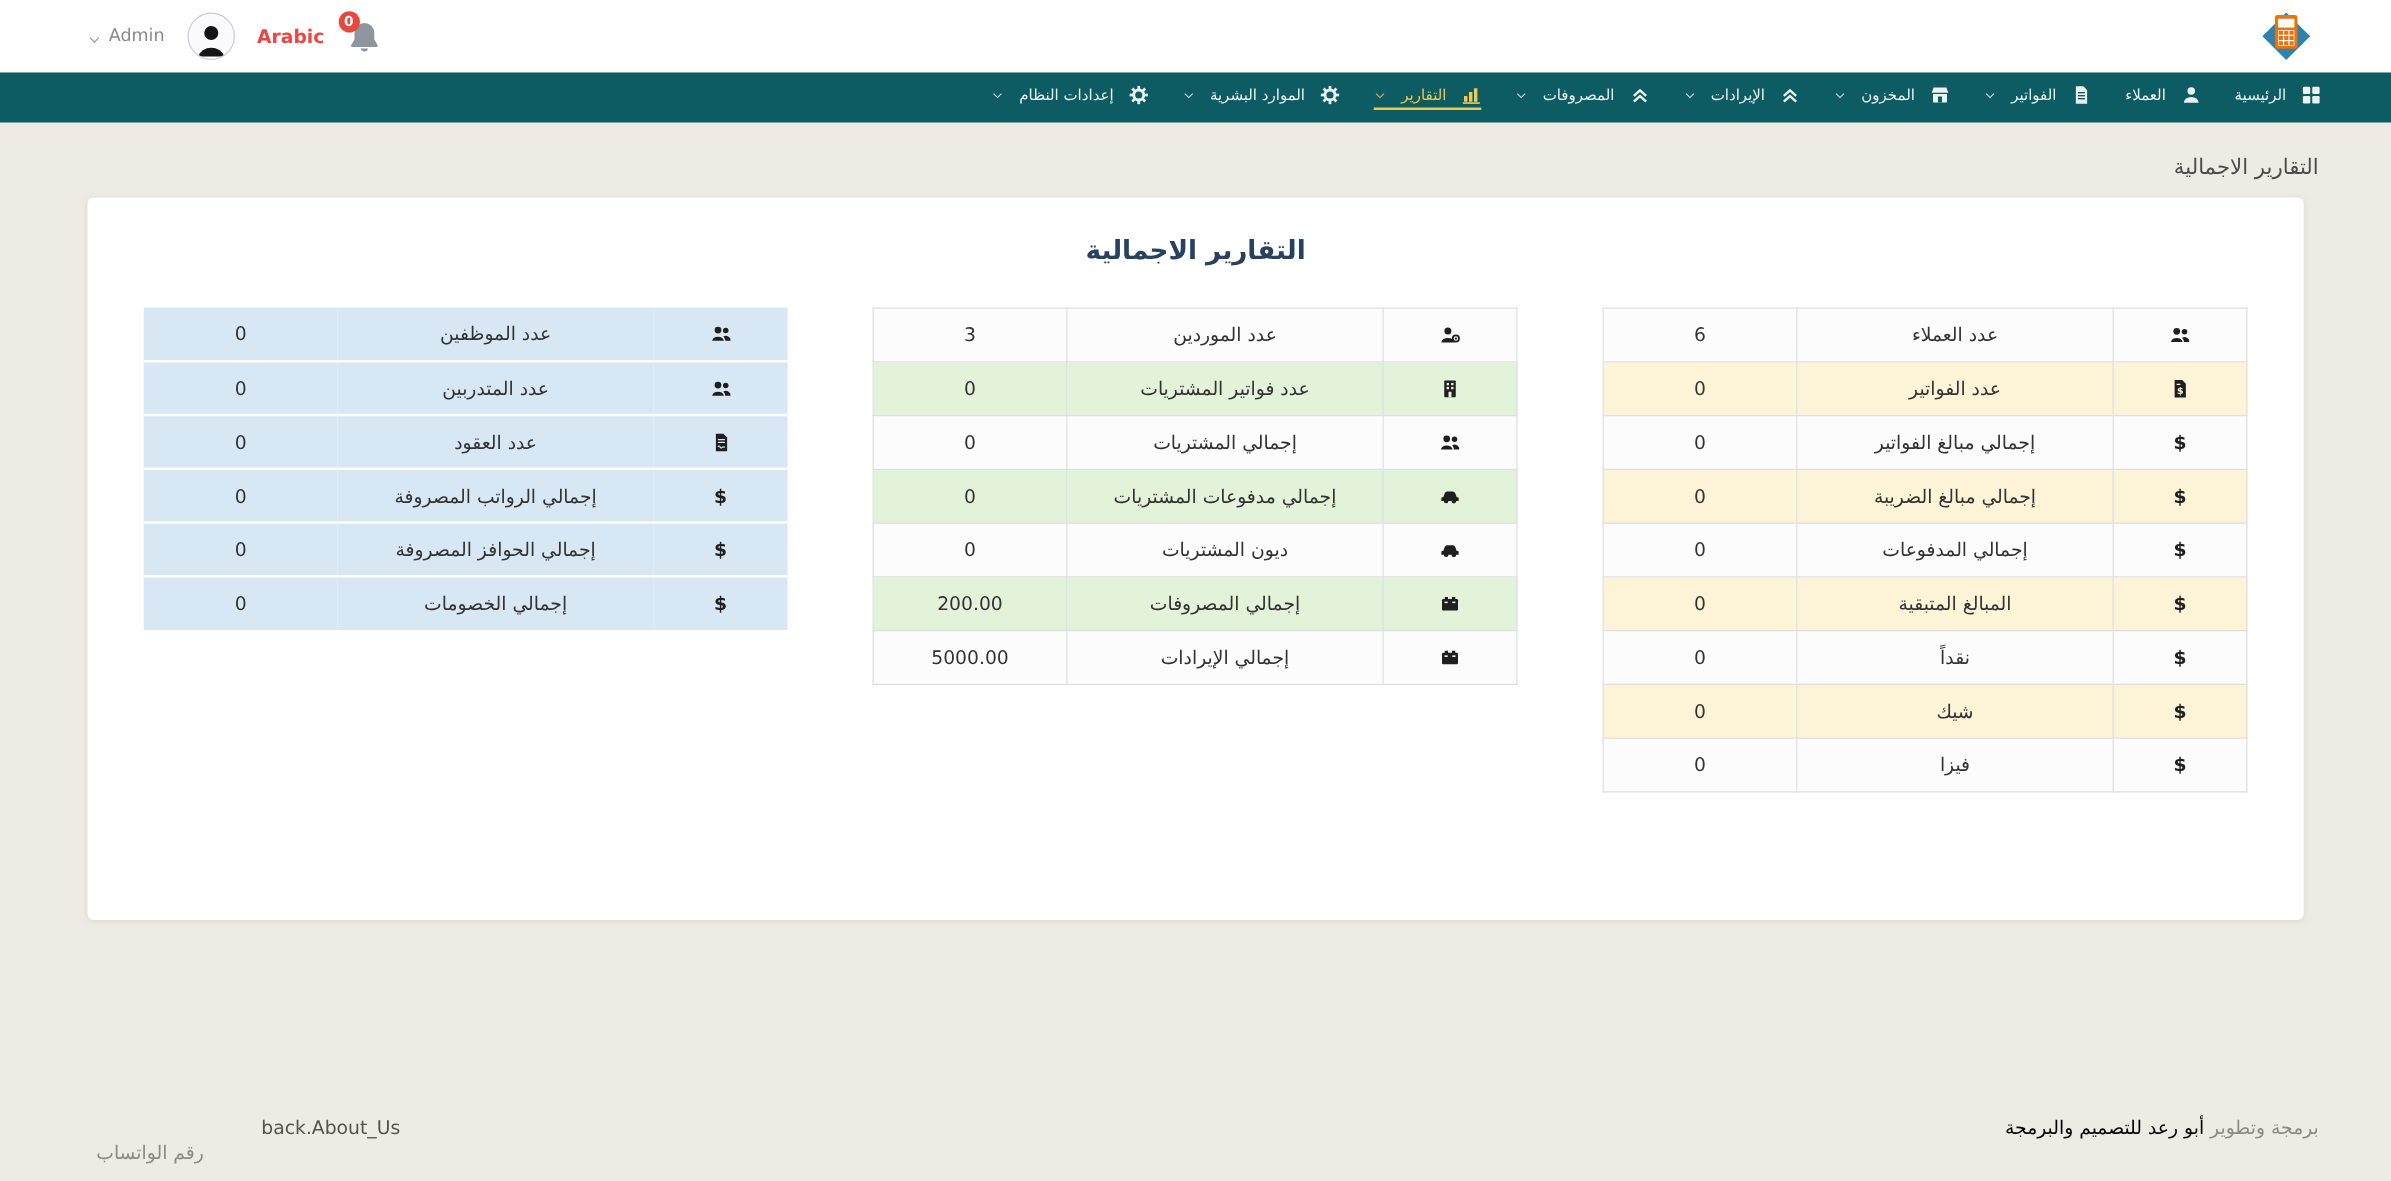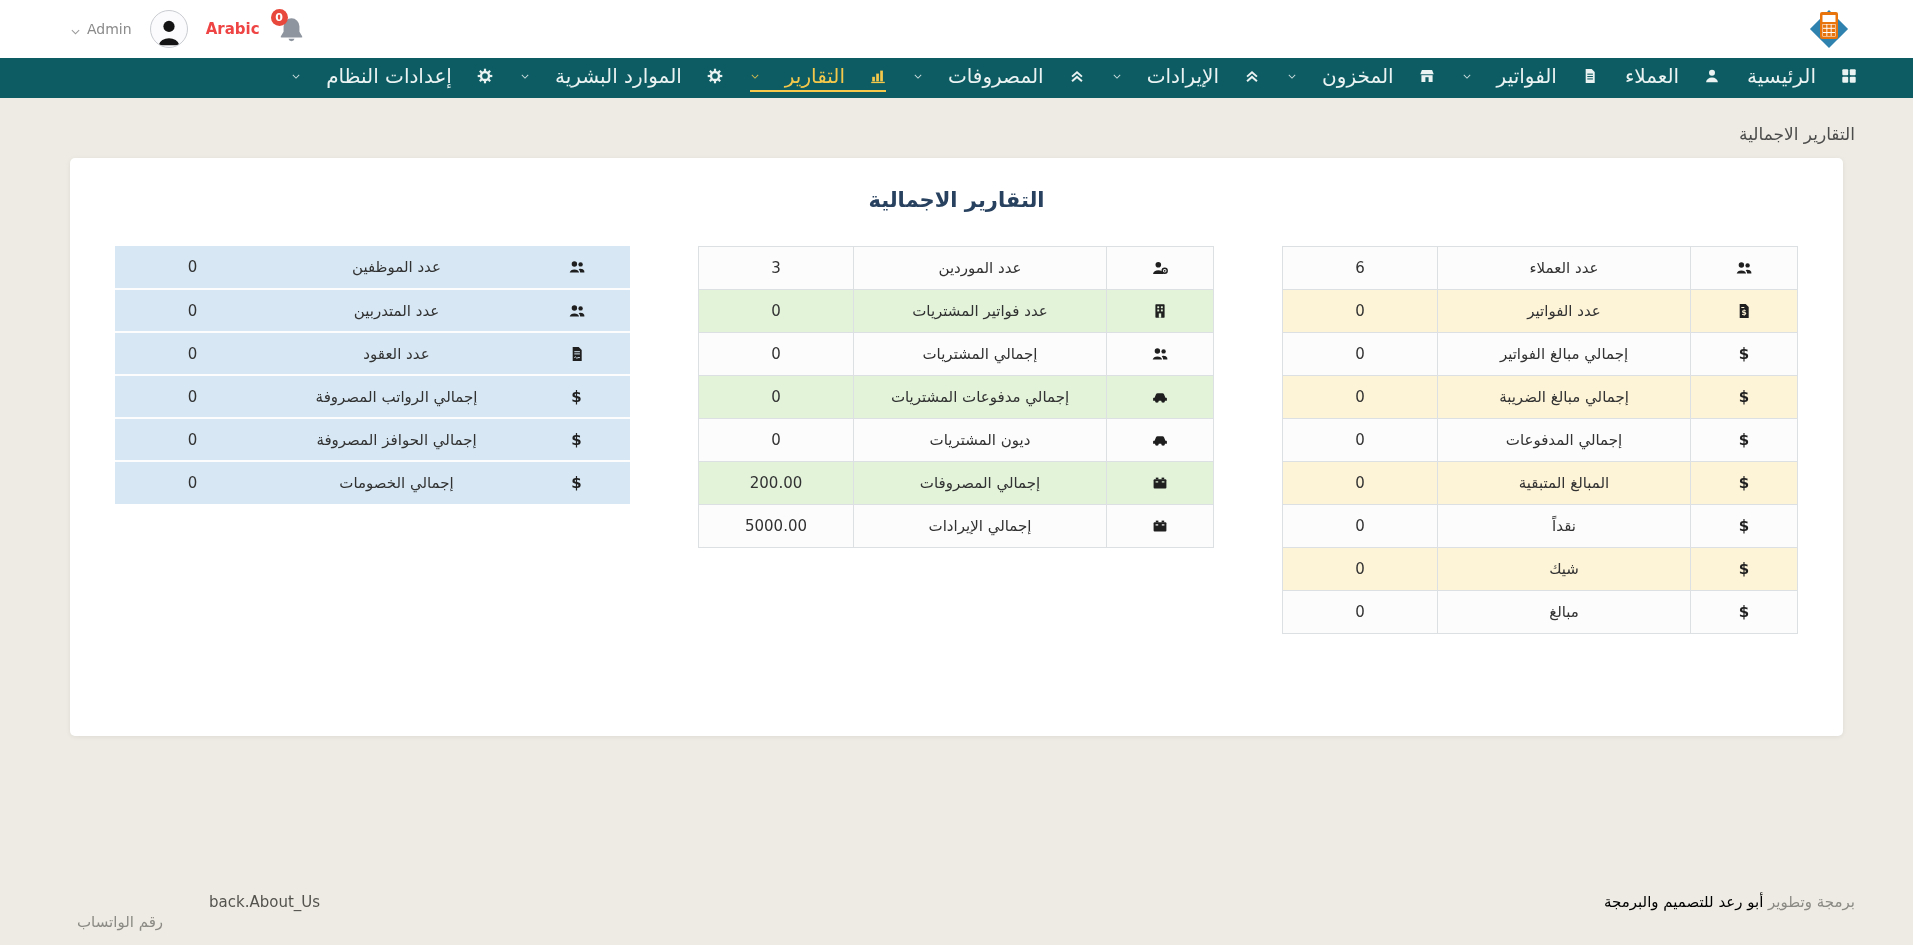--- a/index.html
+++ b/index.html
@@ -39,22 +39,22 @@
   .admin-label { font-size:14px; color:#8a8a8a; }
   .admin-caret { color:#9a9a9a; }
 
   
   .navbar {
     height:40px; background:#0d5c63;
     display:flex; align-items:center; padding:0 56px;
   }
   .nav-menu { display:flex; align-items:center; gap:27px; }
   .nav-item {
-    display:flex; align-items:center; gap:25px;
-    color:#eaf2f2; font-size:20px; cursor:pointer; white-space:nowrap;
+    display:flex; align-items:center; gap:12px;
+    color:#eaf2f2; font-size:12px; cursor:pointer; white-space:nowrap;
     --hole:#0d5c63; padding-bottom:2px; border-bottom:2px solid transparent;
   }
   .nav-item.active { color:#f3c84b; border-bottom-color:#f3c84b;justify-content:space-between; }
   .nav-caret { opacity:.85; }
 
   
   .breadcrumb {
     padding:26px 58px 0; font-size:17px; color:#4c4c4c;
   }
 
@@ -351,21 +351,21 @@
             <td class="c-label">نقداً</td>
             <td class="c-value">0</td>
           </tr>
           <tr>
             <td class="c-icon"><span class="dollar">$</span></td>
             <td class="c-label">شيك</td>
             <td class="c-value">0</td>
           </tr>
           <tr>
             <td class="c-icon"><span class="dollar">$</span></td>
-            <td class="c-label">مبالغ</td>
+            <td class="c-label">فيزا</td>
             <td class="c-value">0</td>
           </tr>
         </tbody>
       </table>
     <table class="summary theme-green">
         <tbody>
           <tr>
             <td class="c-icon">
               <svg width="16" height="16" viewBox="0 0 16 16" fill="currentColor">
                 <circle cx="6.3" cy="4.8" r="2.8"></circle>

